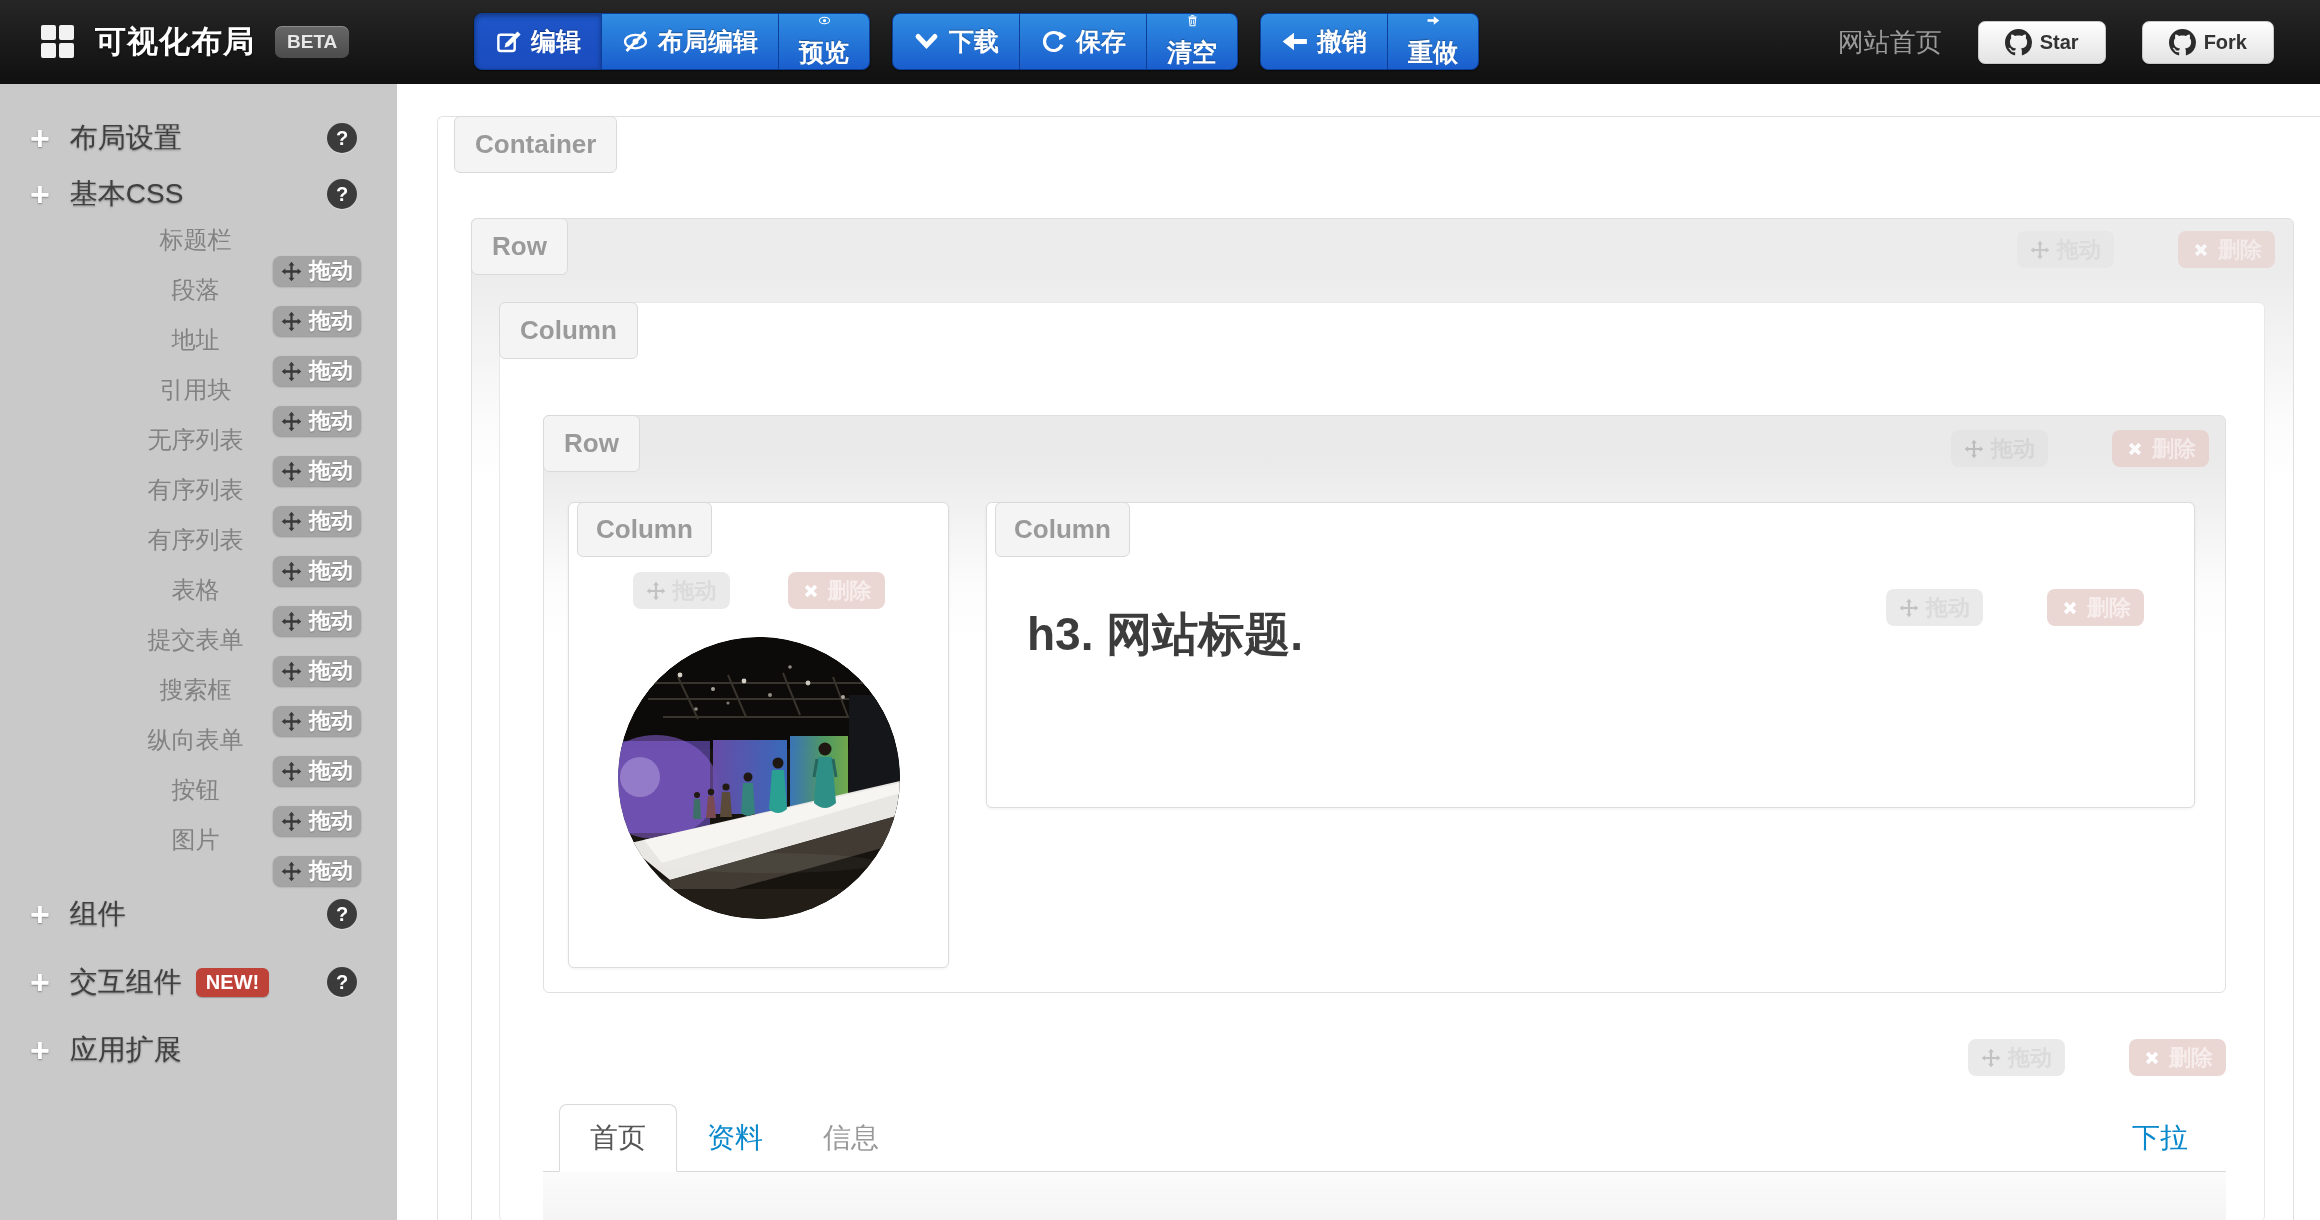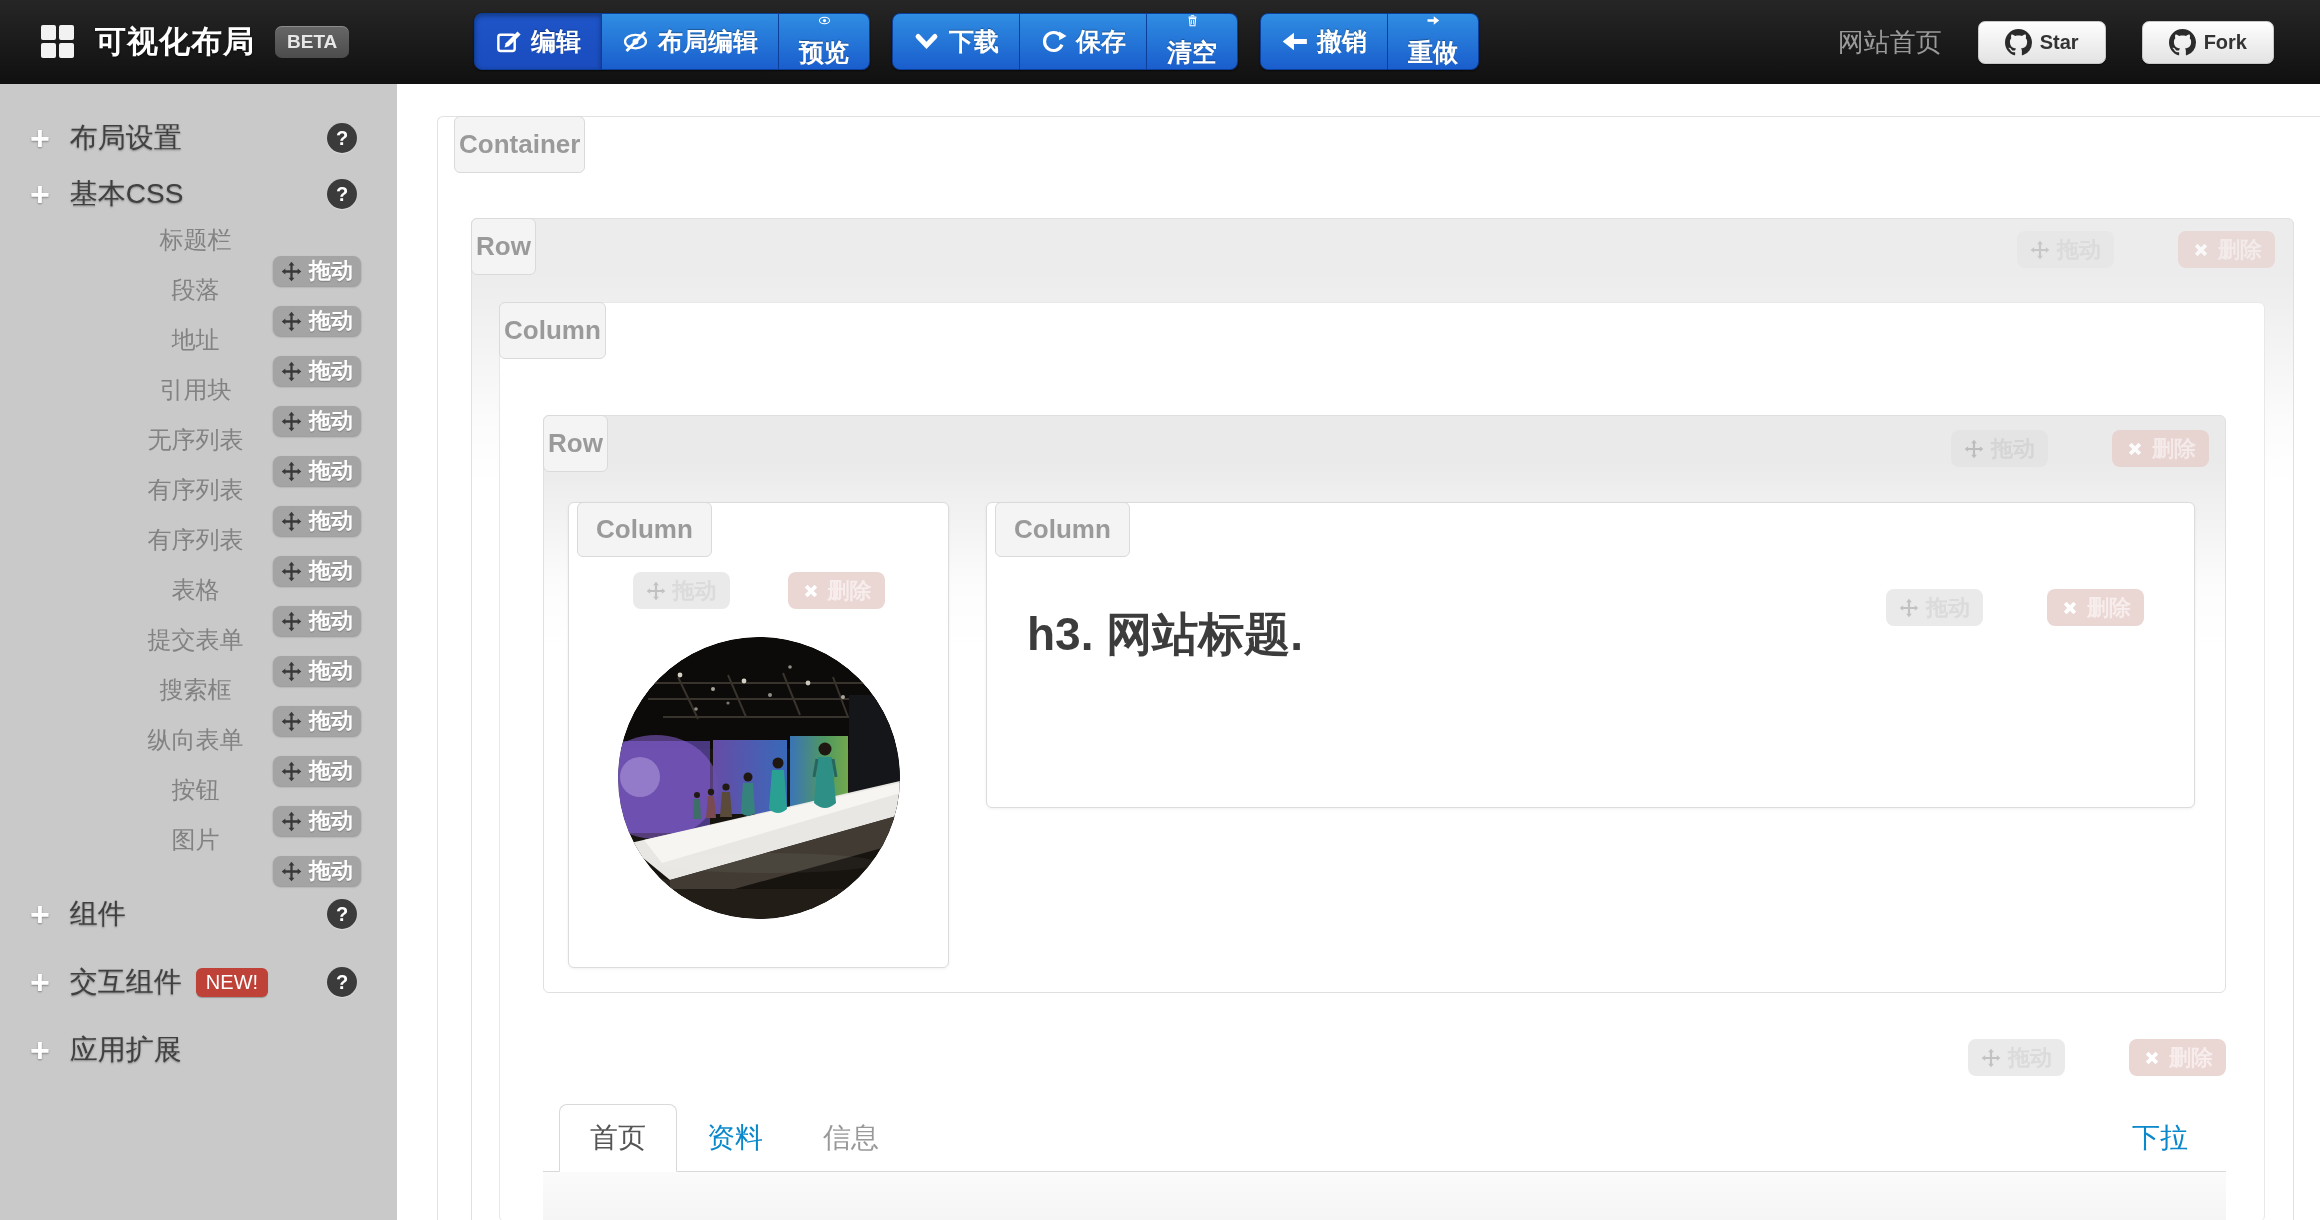--- a/index.html
+++ b/index.html
@@ -44,41 +44,41 @@
   .side-head { display:flex; align-items:center; height:56px; padding:0 40px 0 30px;
                cursor:pointer; }
   .side-head .plus { color:#fff; font-size:34px; font-weight:bold; margin-right:20px;
                      text-shadow:0 1px 2px rgba(0,0,0,.35); line-height:1; }
   .side-head .hd-label { color:#404040; font-size:28px; font-weight:normal;
                          text-shadow:0 1px 2px rgba(0,0,0,.35); }
   .help-badge { margin-left:auto; width:30px; height:30px; border-radius:50%;
                 background:#3b3b3b; color:#fff; font-size:20px; font-weight:bold;
                 display:flex; align-items:center; justify-content:center; cursor:pointer;
                 box-shadow:0 1px 1px rgba(255,255,255,.35); }
-  .new-badge { background:#bf4238; color:#fff; font-size:20px; font-weight:normal;
+  .new-badge { background:#bf4238; color:#fff; font-size:20px; font-weight:bold;
                border-radius:6px; padding:3px 10px; margin-left:14px;
                box-shadow:0 1px 1px rgba(0,0,0,.25);text-align:center; }
   .side-head.first { margin-top:26px; }
   .side-head.gap   { margin-top:12px; }
   .side-list { list-style:none; margin-top:2px; }
   .side-item { height:50px; display:flex; align-items:center; padding:0 36px 0 30px;flex-direction:column; }
   .side-item .it-label { color:#828282; font-size:24px; }
   .drag-btn { margin-left:auto; width:88px; height:38px; border:none; border-radius:8px;
               background:#a4a4a4; display:flex; align-items:center; justify-content:center;
               gap:7px; cursor:grab; box-shadow:0 1px 2px rgba(0,0,0,.28); }
   .drag-btn svg { width:21px; height:21px; fill:#383838; }
   .drag-btn .dg-label { color:#fff; font-size:22px; font-weight:bold;
                         text-shadow:0 1px 1px rgba(0,0,0,.25); }
 
   
   .canvas { position:absolute; left:397px; top:84px; right:0; bottom:0; background:#fff;
             padding:32px 0 0 40px; }
   .tag { display:inline-block; position:relative; top:-1px; margin-left:-1px;
          background:#f4f4f4; border:1px solid #dadada; border-radius:6px;
-         padding:12px 4px; color:#9a9a9a; font-size:26px; font-weight:bold;
+         padding:12px 20px; color:#9a9a9a; font-size:26px; font-weight:bold;
          cursor:move; z-index:2; }
   .container-box { border-top:1px solid #e2e2e2; border-left:1px solid #e2e2e2;
                    border-top-left-radius:6px; height:1104px; position:relative; }
   .container-box > .tag { margin-left:16px; }
   .rowbox { border:1px solid #e0e0e0; border-radius:6px; position:relative;
             background:linear-gradient(180deg,#ececec 0px,#ececec 55px,#fbfbfb 200px,#ffffff 265px); }
   .row-outer { margin:44px 26px 0 33px; height:1010px; }
   .colbox { background:#fff; border:1px solid #e8e8e8; border-radius:6px; position:relative; }
   .col-outer { margin:26px 28px 0 27px; height:920px; }
   .row-inner { margin:55px 38px 0 43px; height:578px;

